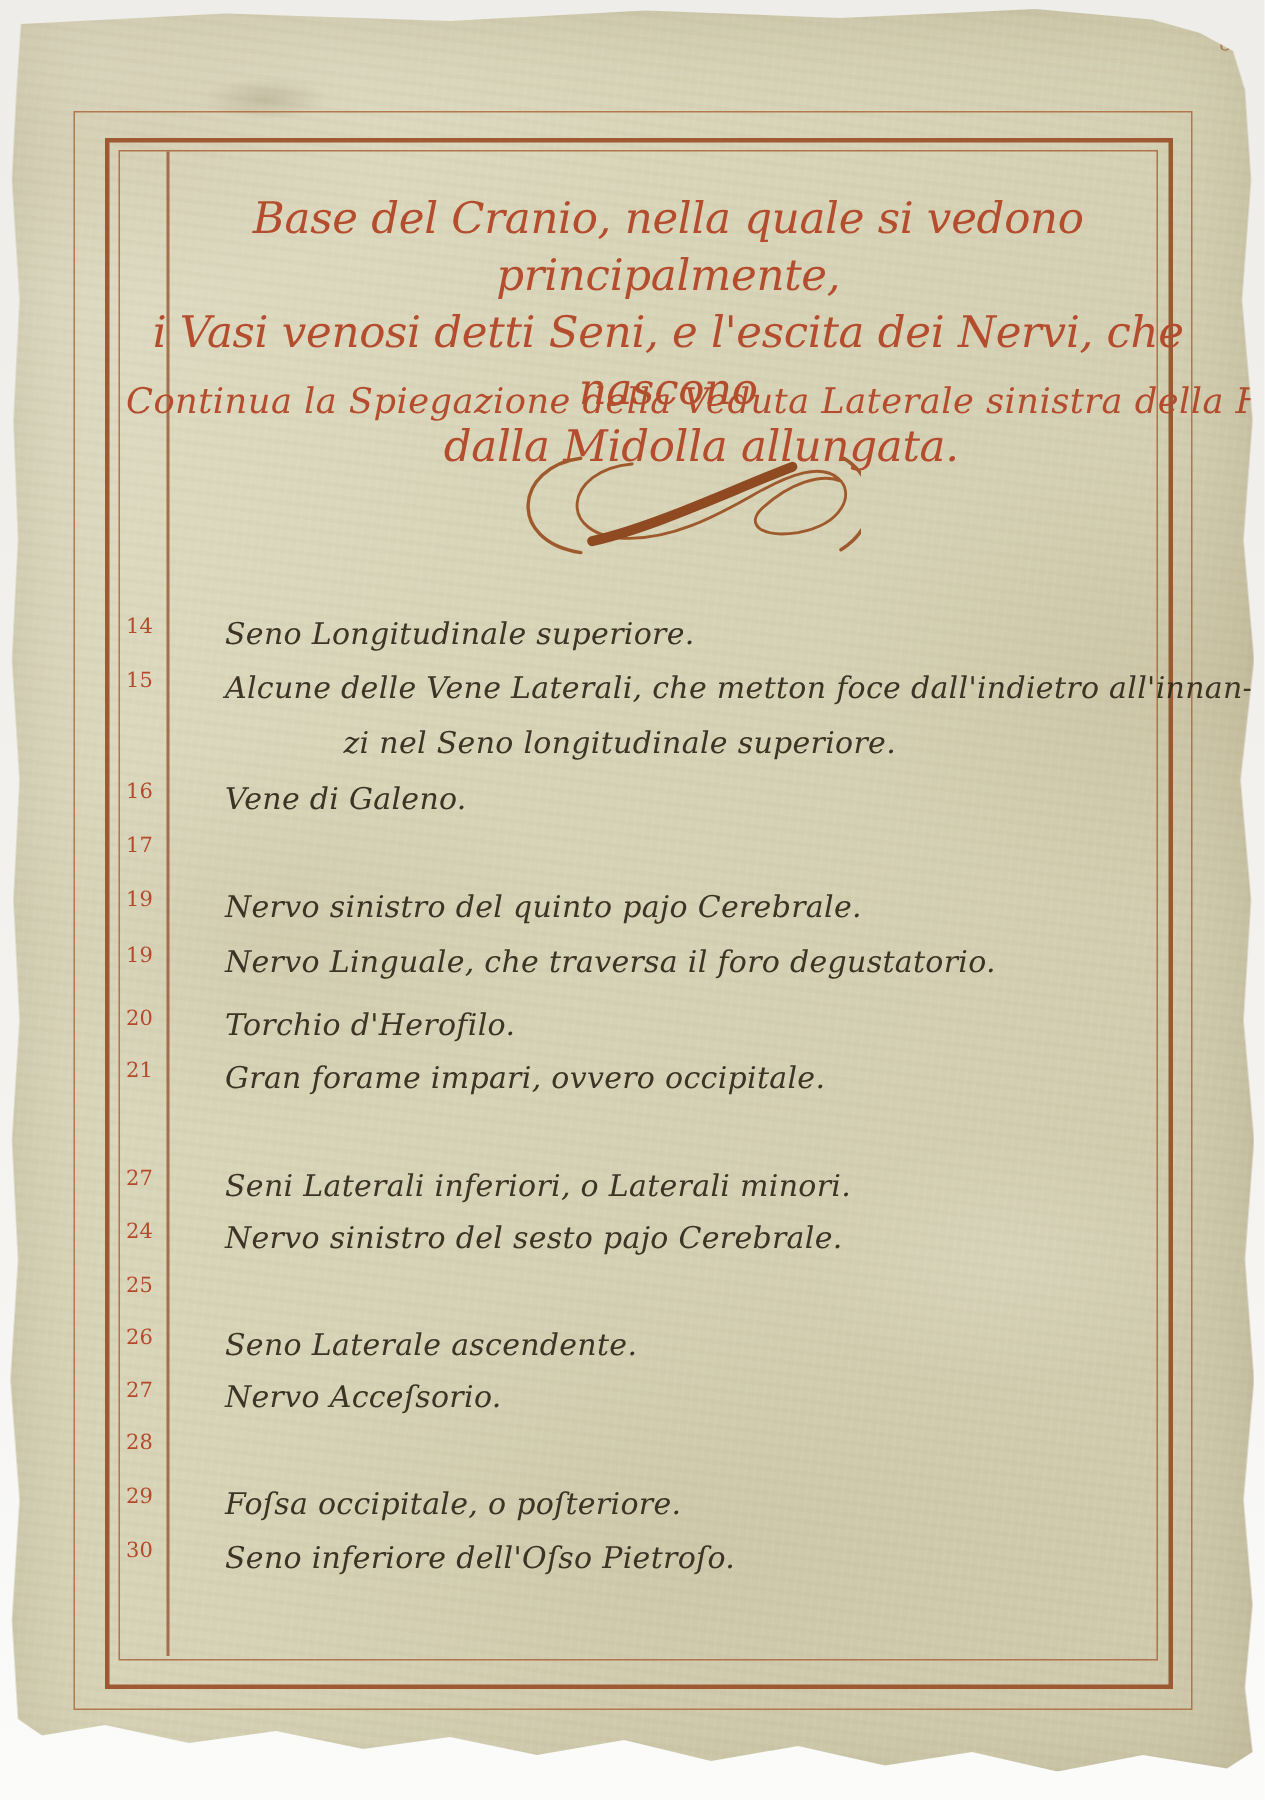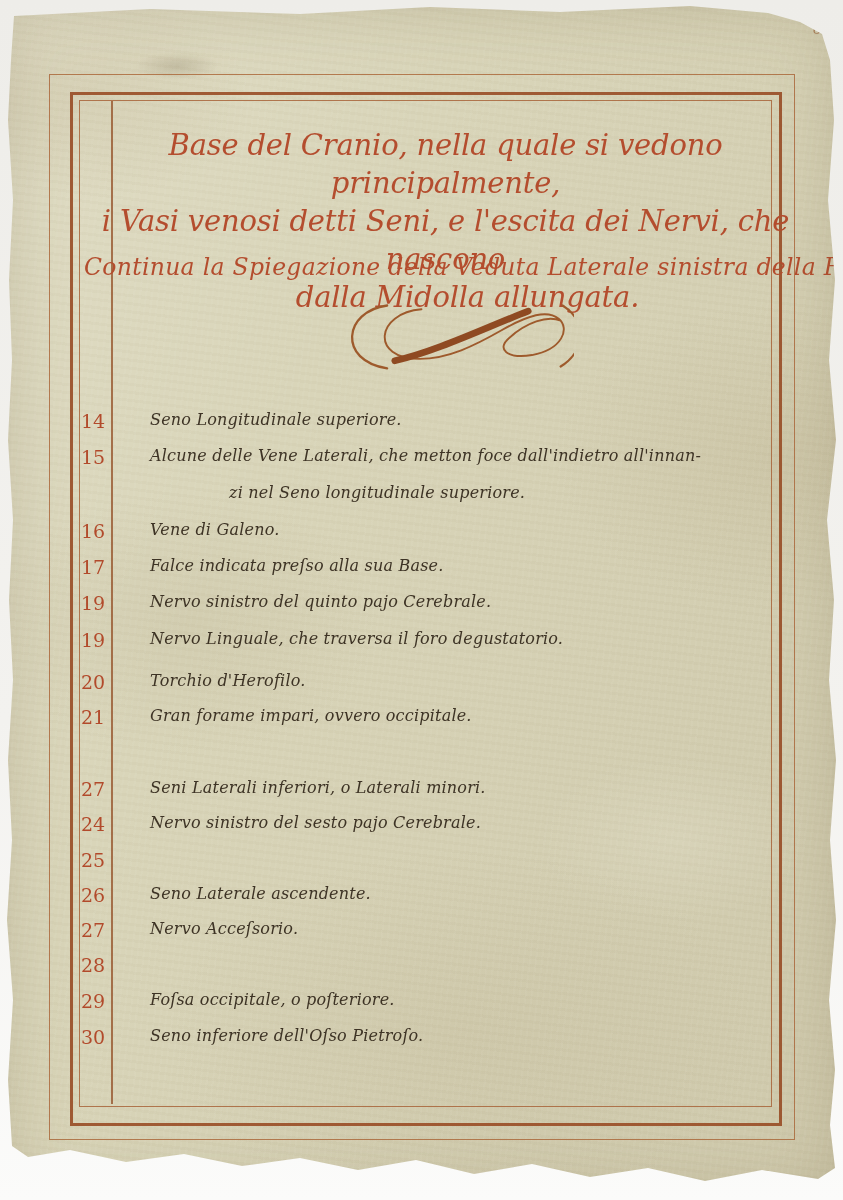--- a/index.html
+++ b/index.html
@@ -60,25 +60,25 @@
     color:#b44d2e;font-style:italic;font-size:23.5px;letter-spacing:0.3px;
     white-space:nowrap;
   }
   .flourish{position:absolute;left:288px;top:295px;width:286px;height:82px;}
   .flourish path{fill:none;stroke:#9e5a2c;stroke-linecap:round;}
   .flourish .thick{stroke:#8f4a22;}
   .entries{position:absolute;inset:0;}
   .row{position:absolute;left:0;width:100%;height:30px;}
   .num{
     position:absolute;left:76px;width:34px;text-align:center;
-    font-size:19px;color:#b24a2b;
+    font-size:14px;color:#b24a2b;
   }
   .txt{
     position:absolute;left:150px;white-space:nowrap;
-    font-style:italic;font-size:16px;color:rgba(50,39,26,0.93);
+    font-style:italic;font-size:20px;color:rgba(50,39,26,0.93);
     letter-spacing:0.2px;
   }
   .row.cont .txt{left:229px;}
 </style>
 </head>
 <body>
 
 <div class="canvas">
   <div class="paper">
 
@@ -115,21 +115,20 @@
       </div>
       <div class="row cont" style="top:483px">
         <span class="txt">zi nel Seno longitudinale superiore.</span>
       </div>
       <div class="row" style="top:520px">
         <span class="num">16</span>
         <span class="txt">Vene di Galeno.</span>
       </div>
       <div class="row" style="top:556px">
         <span class="num">17</span>
-        <span class="txt">Falce indicata preſso alla sua Base.</span>
       </div>
       <div class="row" style="top:592px">
         <span class="num">19</span>
         <span class="txt">Nervo sinistro del quinto pajo Cerebrale.</span>
       </div>
       <div class="row" style="top:629px">
         <span class="num">19</span>
         <span class="txt">Nervo Linguale, che traversa il foro degustatorio.</span>
       </div>
       <div class="row" style="top:671px">

